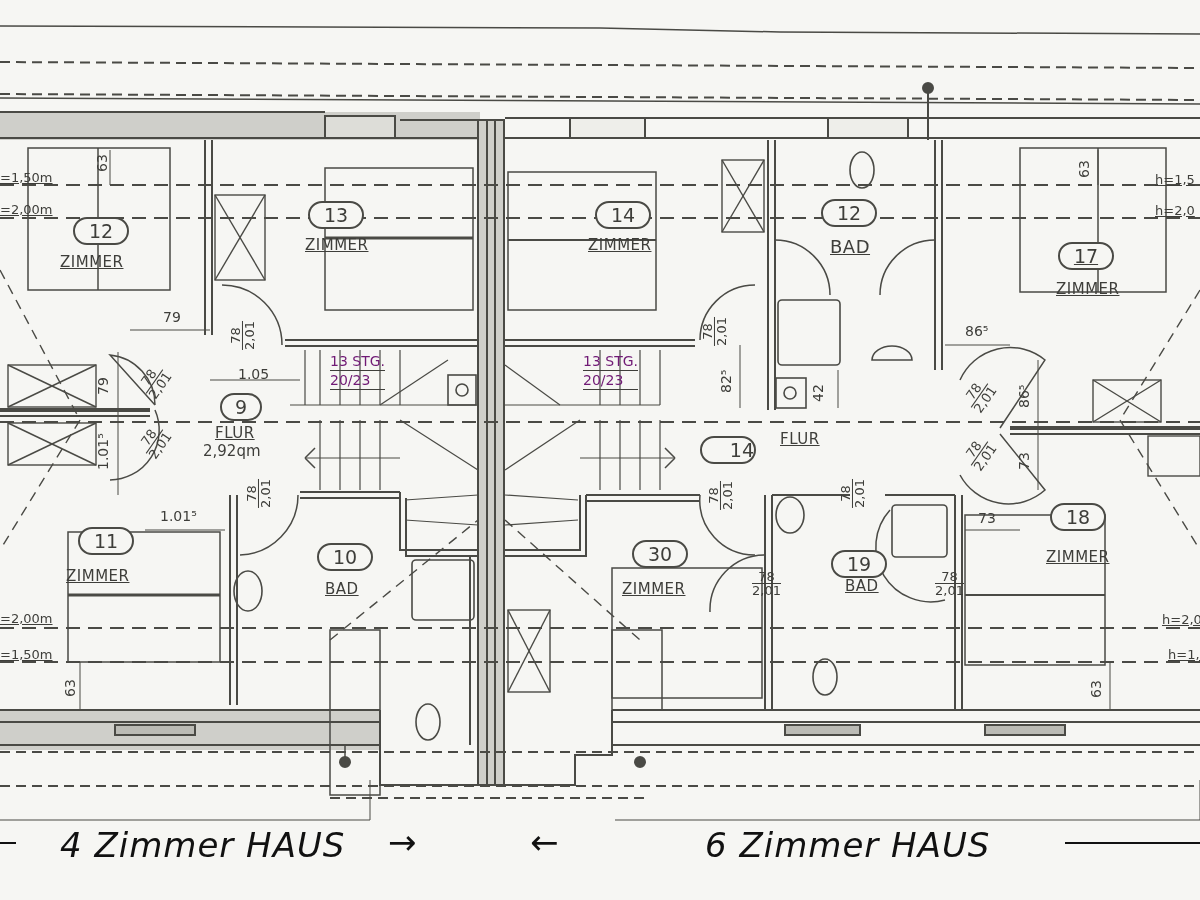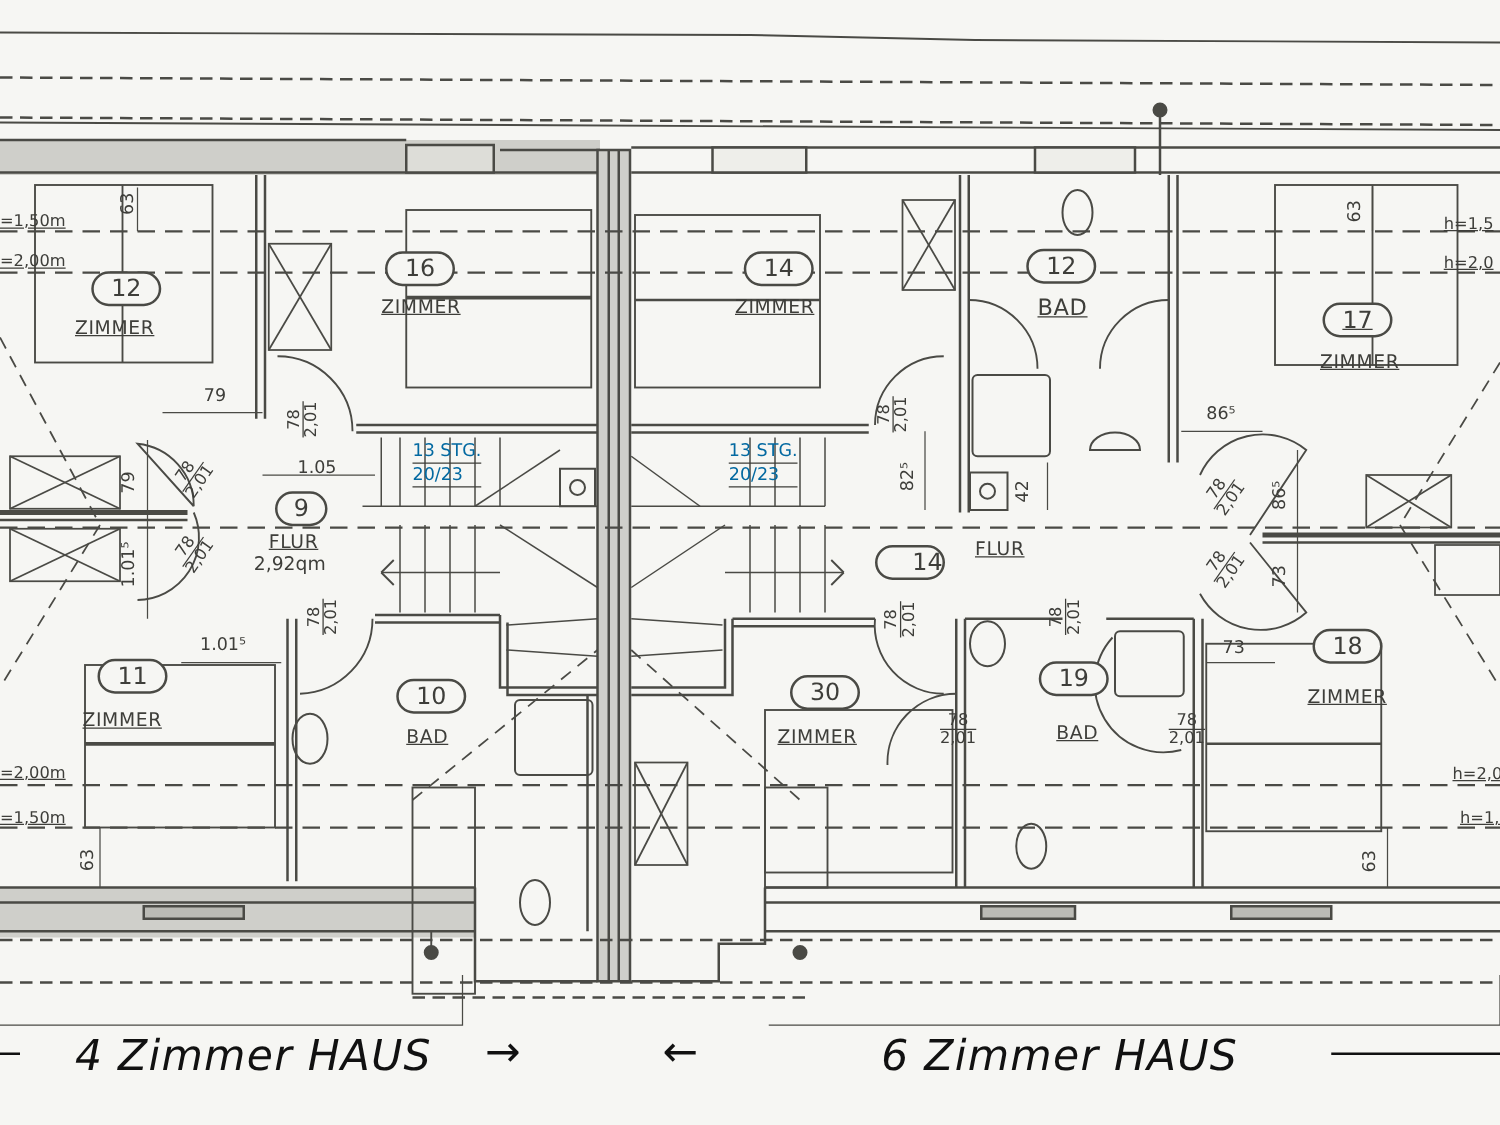--- a/index.html
+++ b/index.html
@@ -10,21 +10,21 @@
               background: #f6f6f3; font-size: 19px; text-align: center; line-height: 24px;
               height: 24px; color: #3e3e3a; font-family: "DejaVu Sans", sans-serif; }
   .room-name { position: absolute; font-size: 15px; text-decoration: underline;
                letter-spacing: 0.5px; color: #3e3e3a; font-family: "DejaVu Sans", sans-serif; }
   .room-sub { position: absolute; font-size: 15px; color: #3e3e3a; }
   .dim { position: absolute; font-size: 14px; color: #3e3e3a; white-space: nowrap; }
   .dim.rot { transform-origin: left top; transform: rotate(-90deg); }
   .frac { position: absolute; font-size: 13px; line-height: 13px; text-align: center; color: #3e3e3a;
           transform-origin: center center; }
   .frac .n { display: block; border-bottom: 1px solid #3e3e3a; }
-  .stair-lbl { position: absolute; font-size: 14px; line-height: 18px; color: #0369a1; }
+  .stair-lbl { position: absolute; font-size: 14px; line-height: 18px; color: #701a75; }
   .stair-lbl span { display: block; border-bottom: 1px solid #3e3e3a; }
   .hmark { position: absolute; font-size: 13px; color: #3e3e3a; }
   .hmark span { text-decoration: underline; }
   .hand { position: absolute; font-family: "DejaVu Sans", sans-serif; font-size: 34px;
           font-style: italic; color: #111; letter-spacing: 1px; white-space: nowrap; }
 </style>
 </head>
 <body>
 
 <svg id="plan" viewBox="0 0 1200 900" xmlns="http://www.w3.org/2000/svg">
@@ -253,21 +253,21 @@
       <line x1="965" y1="530" x2="1020" y2="530"></line>
       <line x1="1110" y1="662" x2="1110" y2="710"></line>
       <line x1="1098" y1="150" x2="1098" y2="185"></line>
     </g>
   </g>
 </svg>
 
 <div class="room-tag" style="left:73px;top:217px;width:52px;">12</div>
 <div class="room-name" style="left:60px;top:253px;">ZIMMER</div>
 
-<div class="room-tag" style="left:308px;top:201px;width:52px;">16</div>
+<div class="room-tag" style="left:308px;top:201px;width:52px;">13</div>
 <div class="room-name" style="left:305px;top:236px;">ZIMMER</div>
 
 <div class="room-tag" style="left:595px;top:201px;width:52px;">14</div>
 <div class="room-name" style="left:588px;top:236px;">ZIMMER</div>
 
 <div class="room-tag" style="left:821px;top:199px;width:52px;">12</div>
 <div class="room-name" style="left:830px;top:236px;font-size:18px;">BAD</div>
 
 <div class="room-tag" style="left:1058px;top:242px;width:52px;text-decoration:underline;">17</div>
 <div class="room-name" style="left:1056px;top:280px;">ZIMMER</div>
@@ -281,21 +281,21 @@
 
 <div class="room-tag" style="left:317px;top:543px;width:52px;">10</div>
 <div class="room-name" style="left:325px;top:580px;">BAD</div>
 
 <div class="room-tag" style="left:78px;top:527px;width:52px;">11</div>
 <div class="room-name" style="left:66px;top:567px;">ZIMMER</div>
 
 <div class="room-tag" style="left:632px;top:540px;width:52px;">30</div>
 <div class="room-name" style="left:622px;top:580px;">ZIMMER</div>
 
-<div class="room-tag" style="left:831px;top:529px;width:52px;">19</div>
+<div class="room-tag" style="left:831px;top:550px;width:52px;">19</div>
 <div class="room-name" style="left:845px;top:577px;">BAD</div>
 
 <div class="room-tag" style="left:1050px;top:503px;width:52px;">18</div>
 <div class="room-name" style="left:1046px;top:548px;">ZIMMER</div>
 
 <div class="stair-lbl" style="left:330px;top:352px;">
   <span>13 STG.</span>
   <span>20/23</span>
 </div>
 <div class="stair-lbl" style="left:583px;top:352px;">

